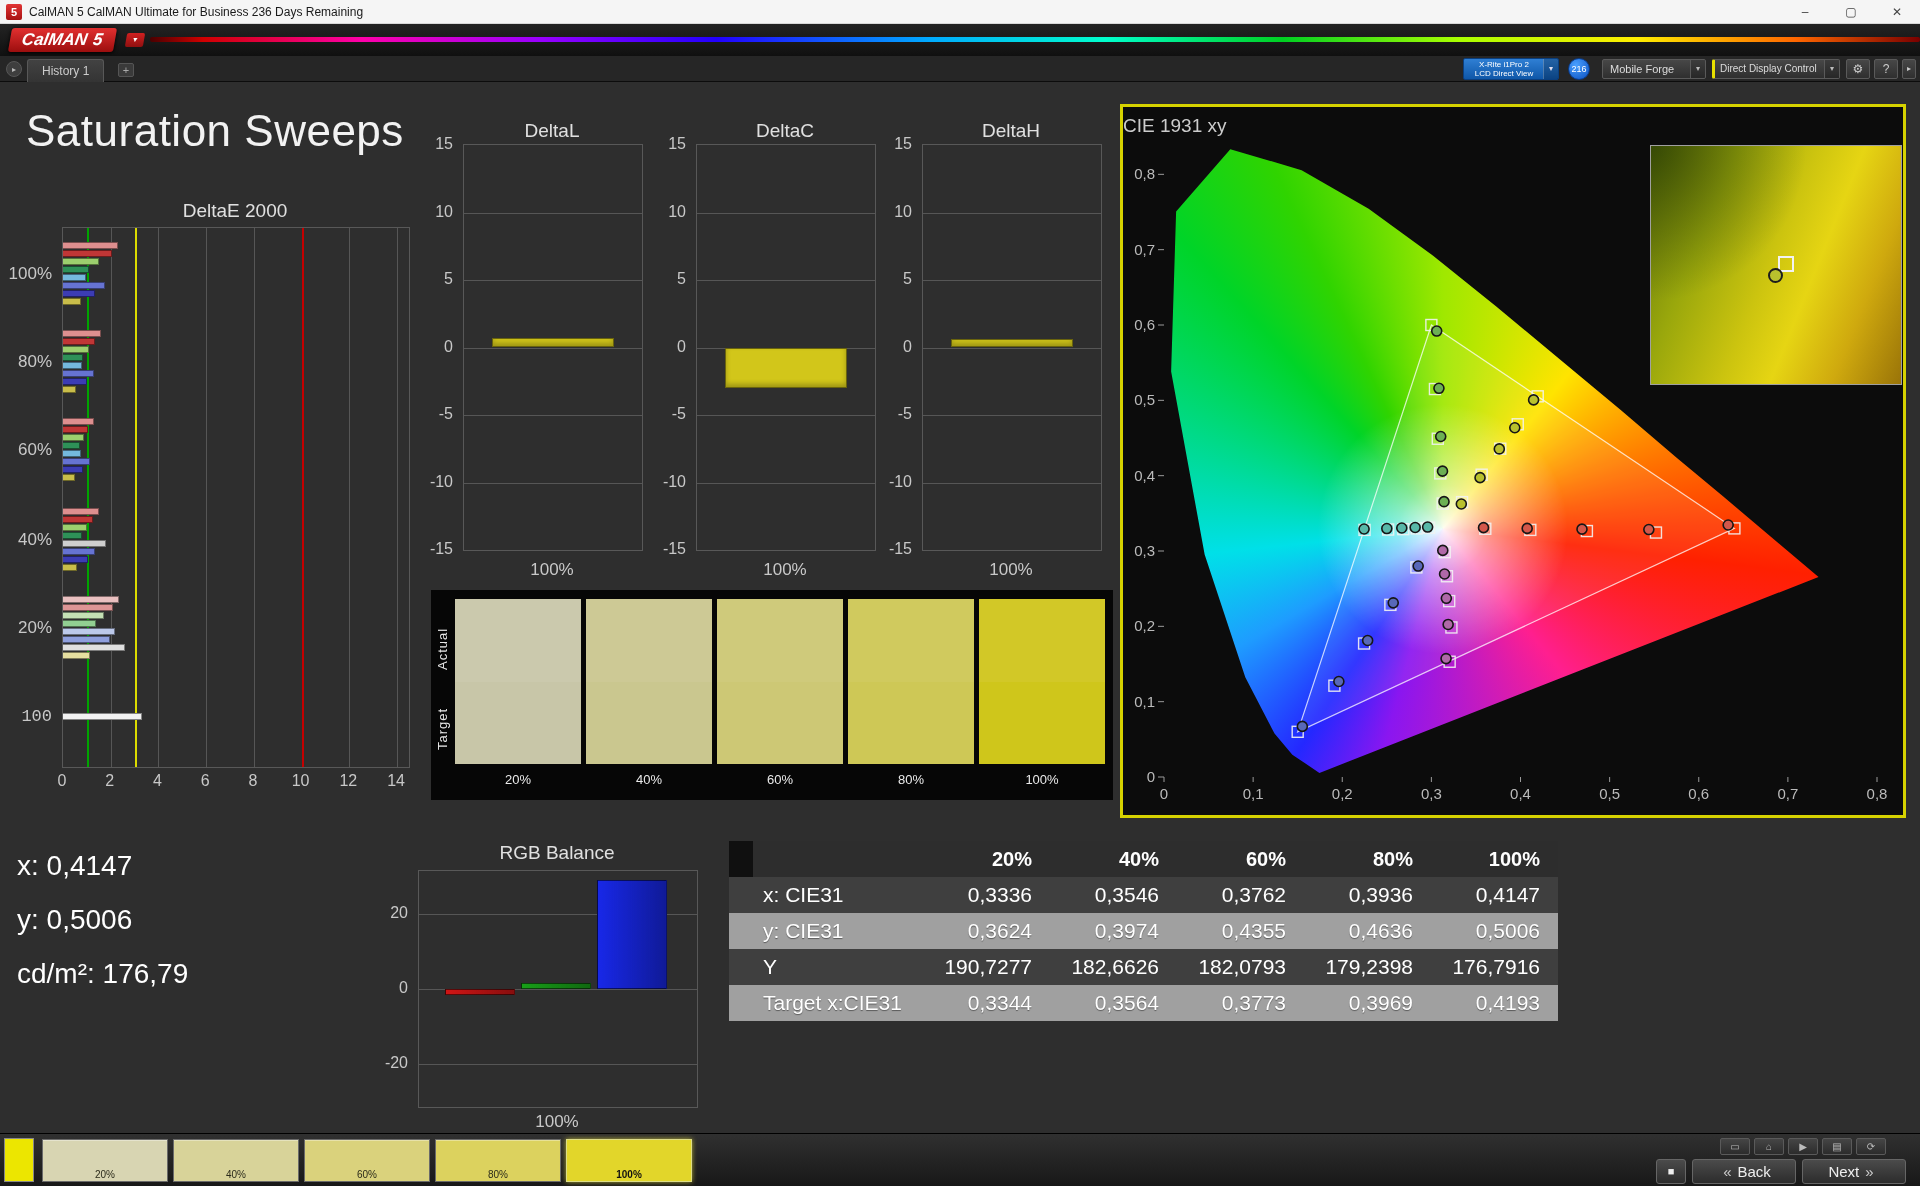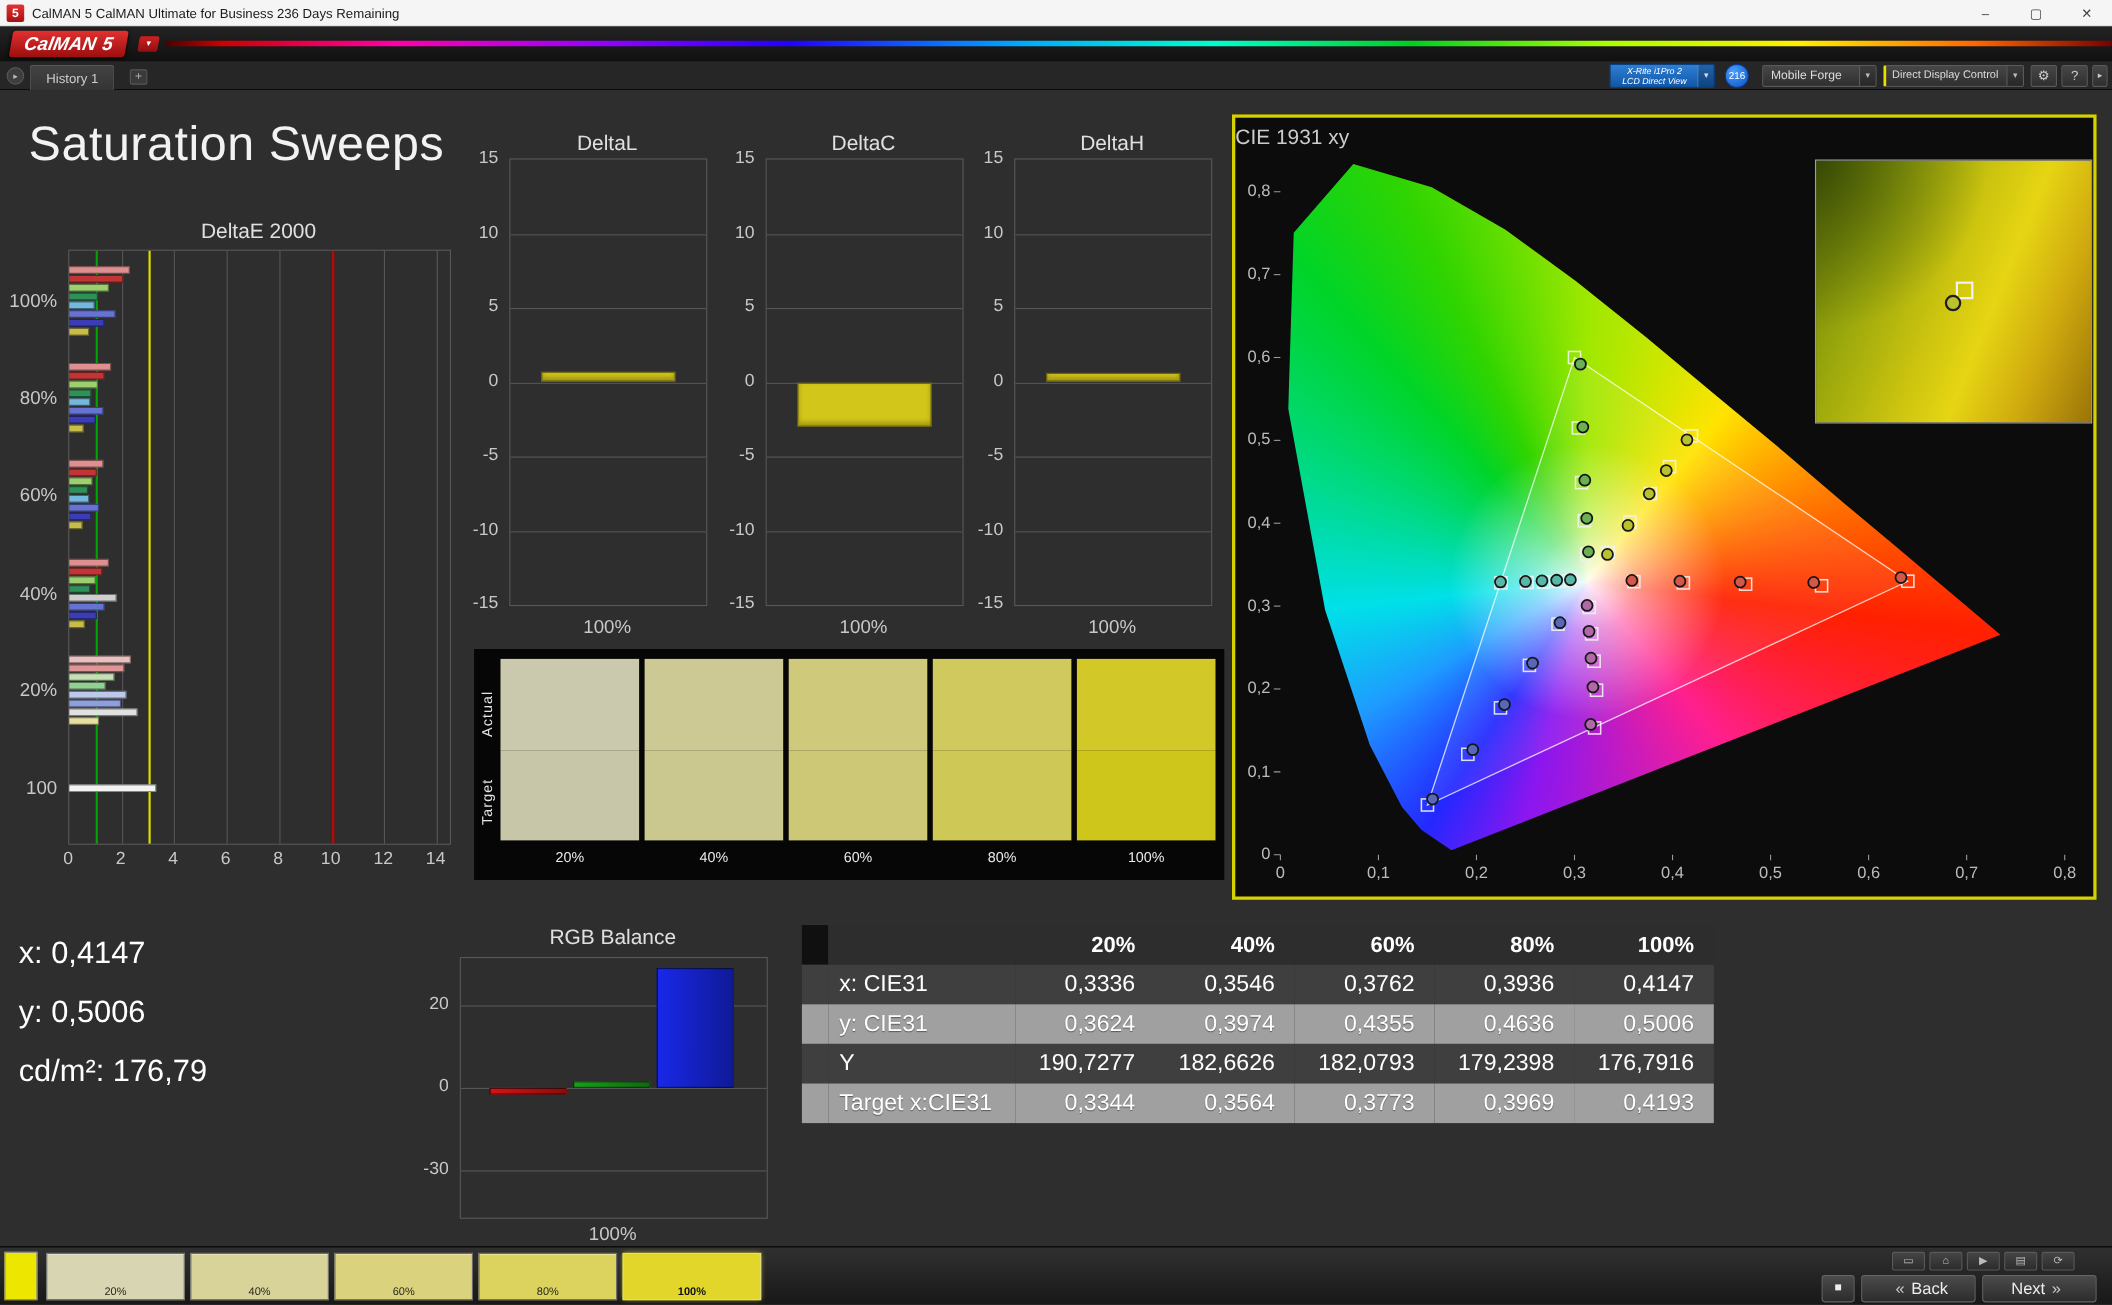--- a/index.html
+++ b/index.html
@@ -19,21 +19,21 @@
   .logo-drop{position:absolute;left:126px;top:9px;width:18px;height:14px;background:linear-gradient(#d02020,#901010);transform:skewX(-10deg);border-radius:2px;color:#fff;font-size:8px;line-height:14px;text-align:center;}
   .rainbow{position:absolute;left:150px;top:13px;width:1770px;height:5px;border-radius:2px;
     background:linear-gradient(90deg,#4a0000 0%,#d00000 3%,#ff00aa 12%,#9900ff 22%,#2200ff 32%,#00aaff 44%,#00ffcc 54%,#00d022 64%,#aaff00 74%,#ffee00 84%,#ff6600 93%,#7a0000 100%);}
 
   
   #tabbar{position:absolute;left:0;top:56px;width:1920px;height:26px;background:#262626;border-bottom:1px solid #0c0c0c;box-sizing:border-box;}
   .tab-arrow{position:absolute;left:6px;top:5px;width:16px;height:16px;border-radius:8px;background:#3e3e3e;border:1px solid #565656;color:#bbb;font-size:8px;line-height:15px;text-align:center;box-sizing:border-box;}
   .tab{position:absolute;left:27px;top:3px;height:22px;padding:0 14px;background:linear-gradient(#424242,#343434);border:1px solid #585858;border-bottom:none;border-radius:3px 3px 0 0;color:#ccc;font-size:12px;line-height:22px;}
   .tab-add{position:absolute;left:118px;top:7px;width:16px;height:14px;background:#3a3a3a;border:1px solid #555;color:#aaa;font-size:11px;line-height:12px;text-align:center;border-radius:2px;box-sizing:border-box;}
   .meter-btn{position:absolute;left:1463px;top:2px;width:96px;height:22px;background:linear-gradient(#2f7fd4,#0f57a8);border:1px solid #0a3f80;border-radius:2px;box-sizing:border-box;}
-  .meter-text{position:absolute;left:2px;top:1px;width:76px;color:#fff;font-size:8px;line-height:9px;text-align:center;font-style:italic;}
+  .meter-text{position:absolute;left:2px;top:1px;width:76px;color:#fff;font-size:8px;line-height:9px;text-align:center;}
   .drop-strip{position:absolute;right:0;top:0;width:14px;height:100%;border-left:1px solid rgba(255,255,255,0.25);background:rgba(0,0,0,0.22);color:#dde;font-size:8px;text-align:center;}
   .meter-btn .drop-strip{line-height:20px;}
   .badge{position:absolute;left:1568px;top:2px;width:22px;height:22px;border-radius:50%;background:radial-gradient(circle at 35% 30%,#4aa0ff,#0a50c0);border:1px solid #083a8a;box-sizing:border-box;color:#fff;font-size:9px;line-height:20px;text-align:center;}
   .tool-btn{position:absolute;top:3px;height:20px;background:linear-gradient(#474747,#2f2f2f);border:1px solid #5a5a5a;border-radius:2px;box-sizing:border-box;color:#ddd;}
   .tool-label{position:absolute;left:7px;top:0;line-height:18px;font-size:11px;white-space:nowrap;}
   .tool-btn .drop-strip{line-height:18px;color:#bbb;border-left:1px solid #5a5a5a;background:rgba(0,0,0,0.15);}
   #forge-btn{left:1602px;width:104px;}
   #ddc-btn{left:1712px;width:128px;border-left:3px solid #e8e000;}
   #ddc-btn .tool-label{font-size:10px;left:5px;}
   .sq-btn{position:absolute;top:3px;width:24px;height:20px;background:linear-gradient(#474747,#2f2f2f);border:1px solid #5a5a5a;border-radius:2px;box-sizing:border-box;color:#ccc;font-size:12px;line-height:18px;text-align:center;}
@@ -188,21 +188,21 @@
   <div id="page-title">Saturation Sweeps</div>
 
   <div id="de-chart">
     <div class="chart-title">DeltaE 2000</div>
     <div id="de-ylabels">
         <div class="tick-label" style="top: 37px;">100%</div>
         <div class="tick-label" style="top: 125px;">80%</div>
         <div class="tick-label" style="top: 213px;">60%</div>
         <div class="tick-label" style="top: 303px;">40%</div>
         <div class="tick-label" style="top: 391px;">20%</div>
-        <div class="tick-label" style="top: 480px;">100</div>
+        <div class="tick-label" style="top: 480px; font-family: Liberation Mono, monospace;">100</div>
       </div>
     <div id="de-plot">
         <div class="vline" style="left: 47.7241px; background: rgb(86, 86, 86);"></div>
         <div class="vline" style="left: 95.4483px; background: rgb(86, 86, 86);"></div>
         <div class="vline" style="left: 143.172px; background: rgb(86, 86, 86);"></div>
         <div class="vline" style="left: 190.897px; background: rgb(86, 86, 86);"></div>
         <div class="vline" style="left: 238.621px; background: rgb(86, 86, 86);"></div>
         <div class="vline" style="left: 286.345px; background: rgb(86, 86, 86);"></div>
         <div class="vline" style="left: 334.069px; background: rgb(86, 86, 86);"></div>
         <div class="vline" style="left: 23.8621px; width: 2px; background: rgb(0, 164, 0);"></div>
@@ -470,21 +470,21 @@
         <div class="cr-line">y: 0,5006</div>
         <div class="cr-line">cd/m²: 176,79</div>
       </div>
   </div>
 
   <div id="rgb-chart">
     <div class="chart-title">RGB Balance</div>
     <div id="rgb-ylabels">
         <div class="tick-label" style="top: 34.0794px;">20</div>
         <div class="tick-label" style="top: 109px;">0</div>
-        <div class="tick-label" style="top: 183.921px;">-30</div>
+        <div class="tick-label" style="top: 183.921px;">-20</div>
       </div>
     <div id="rgb-plot">
         <div class="hline" style="top: 43.0794px;"></div>
         <div class="hline" style="top: 118px;"></div>
         <div class="hline" style="top: 192.921px;"></div>
         <div class="rgb-bar" style="left: 26px; top: 118px; height: 5.61905px; background: linear-gradient(90deg, rgb(208, 21, 21), rgba(0, 0, 0, 0.35)), rgb(208, 21, 21);"></div>
         <div class="rgb-bar" style="left: 102px; top: 112.006px; height: 5.99365px; background: linear-gradient(90deg, rgb(24, 160, 24), rgba(0, 0, 0, 0.35)), rgb(24, 160, 24);"></div>
         <div class="rgb-bar" style="left: 178px; top: 9.36508px; height: 108.635px; background: linear-gradient(90deg, rgb(24, 40, 232), rgba(0, 0, 0, 0.35)), rgb(24, 40, 232);"></div>
       </div>
     <div id="rgb-xlabel">100%</div>

